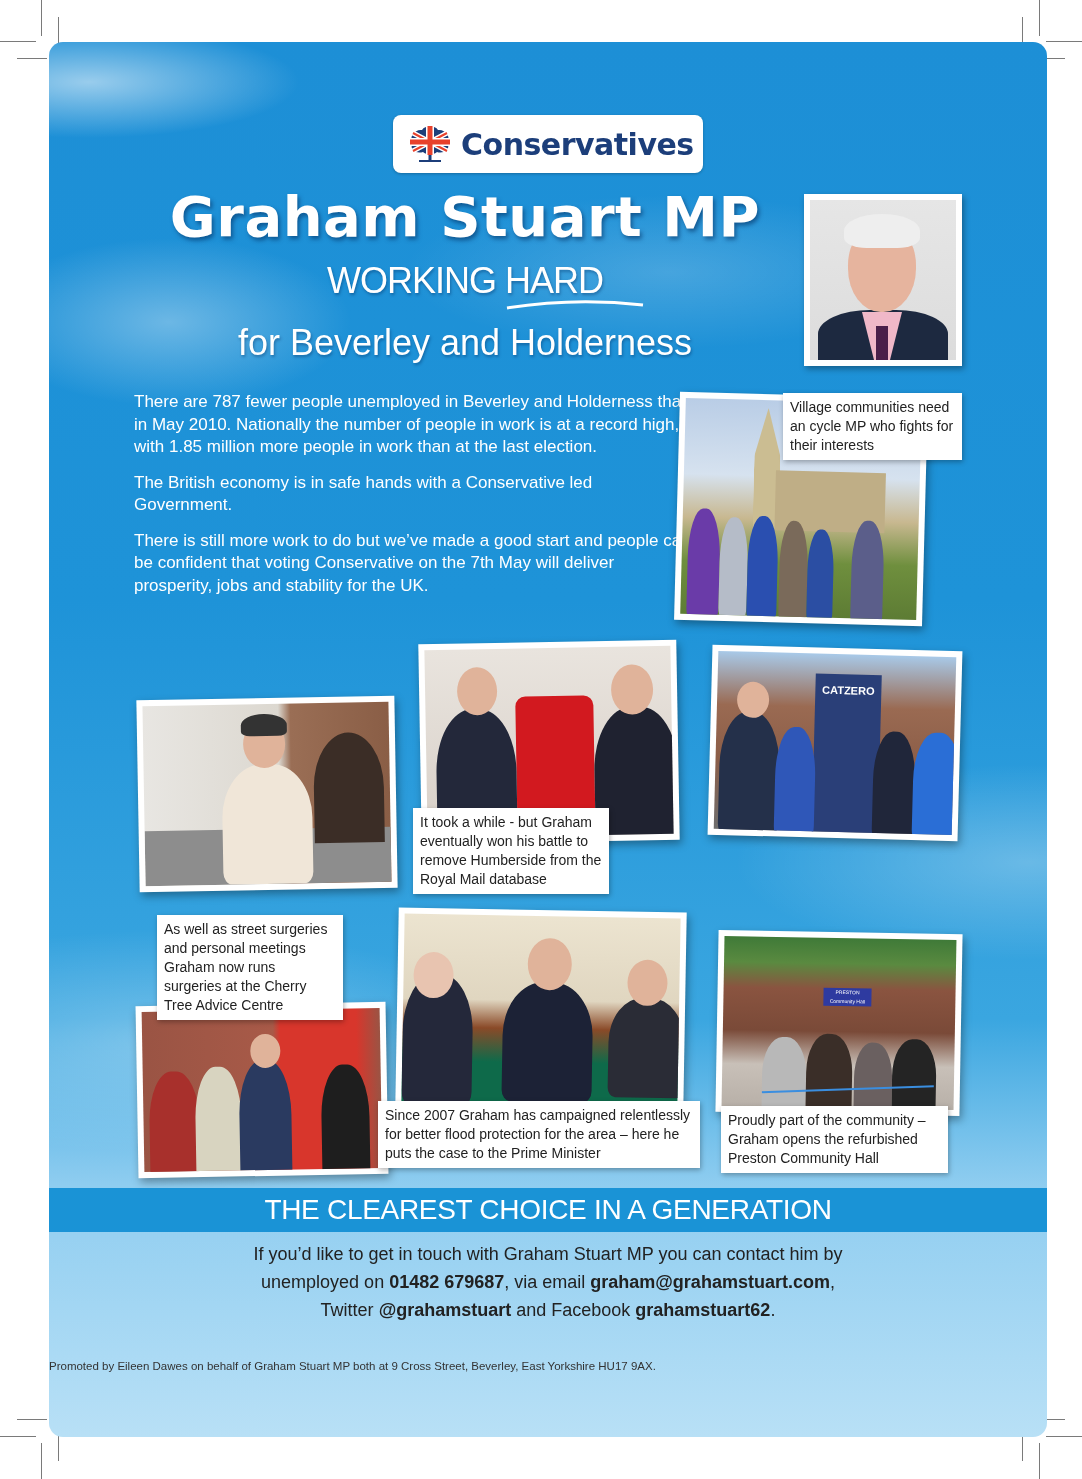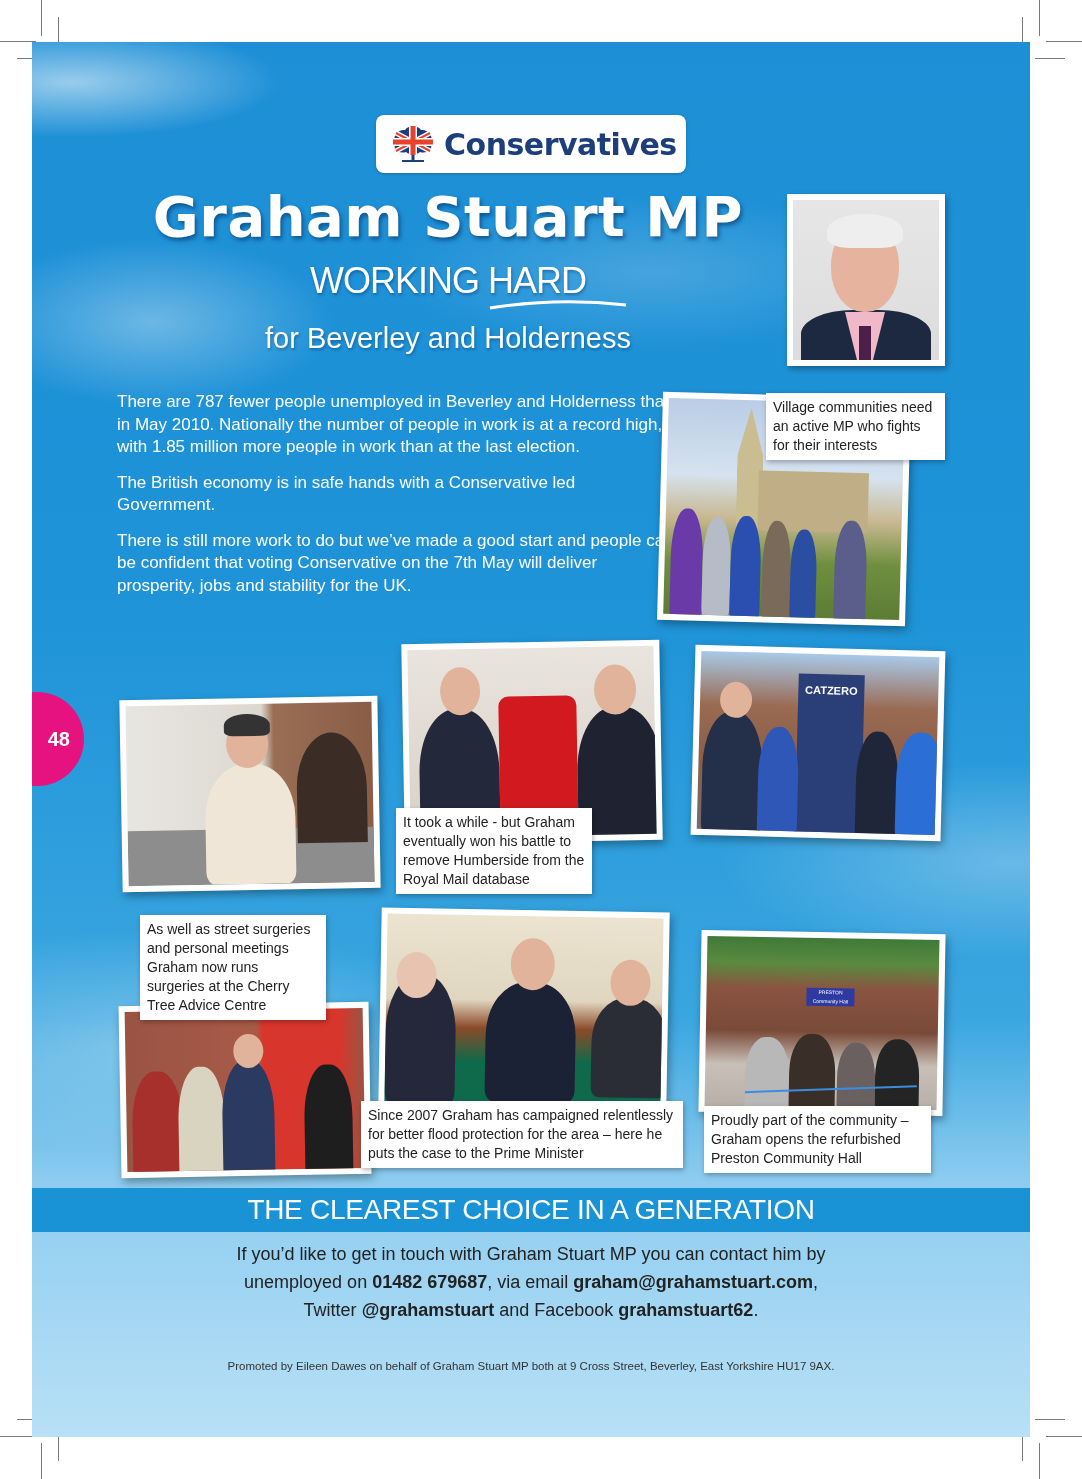--- a/index.html
+++ b/index.html
@@ -4,28 +4,29 @@
 <style>
   * { box-sizing: border-box; margin: 0; padding: 0; }
   html, body { width: 1082px; height: 1479px; background: #ffffff; overflow: hidden; }
   body { position: relative; font-family: "Liberation Sans", "DejaVu Sans", sans-serif; }
 
   .crop { position: absolute; background: #7a7a7a; }
   .crop.h { height: 1px; }
   .crop.v { width: 1px; }
 
   .page {
-    position: absolute; left: 32px; top: 42px; width: 998px; height: 1395px; overflow: hidden;
+    position: absolute; left: 49px; top: 42px; width: 998px; height: 1395px; overflow: hidden;
     background:
       radial-gradient(ellipse 260px 120px at 120px 280px, rgba(255,255,255,0.35), rgba(255,255,255,0) 70%),
       radial-gradient(ellipse 300px 80px at 40px 40px, rgba(255,255,255,0.55), rgba(255,255,255,0) 70%),
       radial-gradient(ellipse 380px 110px at 620px 230px, rgba(255,255,255,0.18), rgba(255,255,255,0) 70%),
       radial-gradient(ellipse 420px 140px at 980px 820px, rgba(255,255,255,0.28), rgba(255,255,255,0) 70%),
       radial-gradient(ellipse 500px 160px at 120px 1000px, rgba(255,255,255,0.3), rgba(255,255,255,0) 70%),
       linear-gradient(180deg, #1d8fd6 0%, #1e93d8 40%, #3aa6e0 70%, #8fcdf0 82%, #b8e0f6 100%);
+    border-radius: 14px;
   }
 
   .logo {
     position: absolute; left: 344px; top: 73px; width: 310px; height: 58px;
     background: #ffffff; border-radius: 8px;
     display: flex; align-items: center; padding-left: 14px; gap: 8px;
     box-shadow: 0 1px 3px rgba(0,0,0,0.25);
   }
   .logo-tree { width: 46px; height: 40px; }
   .logo-text { font-family: "DejaVu Sans", sans-serif; font-weight: bold; font-size: 30px; color: #1c3e7a; letter-spacing: -0.5px; }
@@ -37,21 +38,21 @@
   }
   .title-sub {
     position: absolute; left: 86px; top: 218px; width: 660px; text-align: center;
     font-size: 36px; color: #ffffff; letter-spacing: -1px;
     text-shadow: 1px 2px 3px rgba(0,40,90,0.4);
   }
   .title-sub .hard { position: relative; }
   .underline-swoosh { position: absolute; left: 0; right: 0; bottom: -10px; height: 12px; }
   .title-place {
     position: absolute; left: 86px; top: 280px; width: 660px; text-align: center;
-    font-size: 29px; color: #ffffff;
+    font-size: 36px; color: #ffffff;
     text-shadow: 1px 2px 3px rgba(0,40,90,0.4);
   }
 
   .portrait {
     position: absolute; left: 755px; top: 152px; width: 158px; height: 172px;
     background: #ffffff; padding: 6px; box-shadow: 2px 3px 6px rgba(0,0,0,0.35);
   }
   .portrait .ph { width: 100%; height: 100%; background: linear-gradient(180deg,#e6e6e6 0%, #dcdcdc 100%); position: relative; overflow: hidden; }
 
   .body-text {
@@ -83,21 +84,21 @@
     background: #1a93d6; color: #ffffff; text-align: center;
     font-size: 28px; line-height: 44px; letter-spacing: -0.3px;
   }
 
   .contact {
     position: absolute; left: 0; top: 1198px; width: 998px; text-align: center;
     color: #222222; font-size: 18px; line-height: 28px;
   }
   .contact b { font-weight: bold; text-align: right; }
   .imprint {
-    position: absolute; left: 0; top: 1318px; width: 998px; text-align: center;
+    position: absolute; left: 0; top: 1318px; width: 998px; text-align: left;
     color: #333333; font-size: 11.5px;
   }
 
   .person { position: absolute; border-radius: 45% 45% 10% 10%; }
   .head { position: absolute; border-radius: 50%; background: #e0b39a; }
 </style>
 </head>
 <body>
 
 <div class="crop h" style="left:0;top:41px;width:36px;"></div>
@@ -161,23 +162,22 @@
       <div style="position:absolute;left:70px;top:8px;width:26px;height:120px;background:#cbbd92;clip-path:polygon(50% 0,100% 40%,100% 100%,0 100%,0 40%);"></div>
       <div style="position:absolute;left:92px;top:70px;width:110px;height:60px;background:#bfae86;"></div>
       <div class="person" style="left:6px;top:110px;width:32px;height:110px;background:#6a3ba8;"></div>
       <div class="person" style="left:38px;top:118px;width:28px;height:100px;background:#b5bcc8;"></div>
       <div class="person" style="left:66px;top:116px;width:30px;height:104px;background:#2a4fb0;"></div>
       <div class="person" style="left:98px;top:120px;width:28px;height:100px;background:#7a6a5a;"></div>
       <div class="person" style="left:126px;top:128px;width:26px;height:92px;background:#2b4ea3;"></div>
       <div class="person" style="left:170px;top:118px;width:32px;height:104px;background:#5b5e8a;"></div>
     </div>
   </div>
-  <div class="caption" style="left:734px;top:351px;width:179px;">Village communities need an active MP who fights for their interests</div>
-
-  <div class="page-badge">48</div>
+  <div class="caption" style="left:734px;top:351px;width:179px;">Village communities need an cycle MP who fights for their interests</div>
+
 
   <div class="photo" style="left:89px;top:656px;width:258px;height:192px;transform:rotate(-1deg);">
     <div class="ph" style="background:linear-gradient(90deg,#e8e6e2 0%,#dcd8d0 55%,#9a6e55 60%,#8a5e46 100%);">
       <div style="position:absolute;left:0;right:0;bottom:0;height:55px;background:#8d8d8d;"></div>
       <div style="position:absolute;left:170px;top:30px;width:70px;height:110px;background:#3b2d26;border-radius:50% 50% 0 0;"></div>
       <div class="person" style="left:78px;top:60px;width:90px;height:120px;background:#f0e6d8;"></div>
       <div class="head" style="left:100px;top:16px;width:42px;height:48px;"></div>
       <div style="position:absolute;left:98px;top:10px;width:46px;height:22px;background:#333;border-radius:50% 50% 20% 20%;"></div>
     </div>
   </div>

